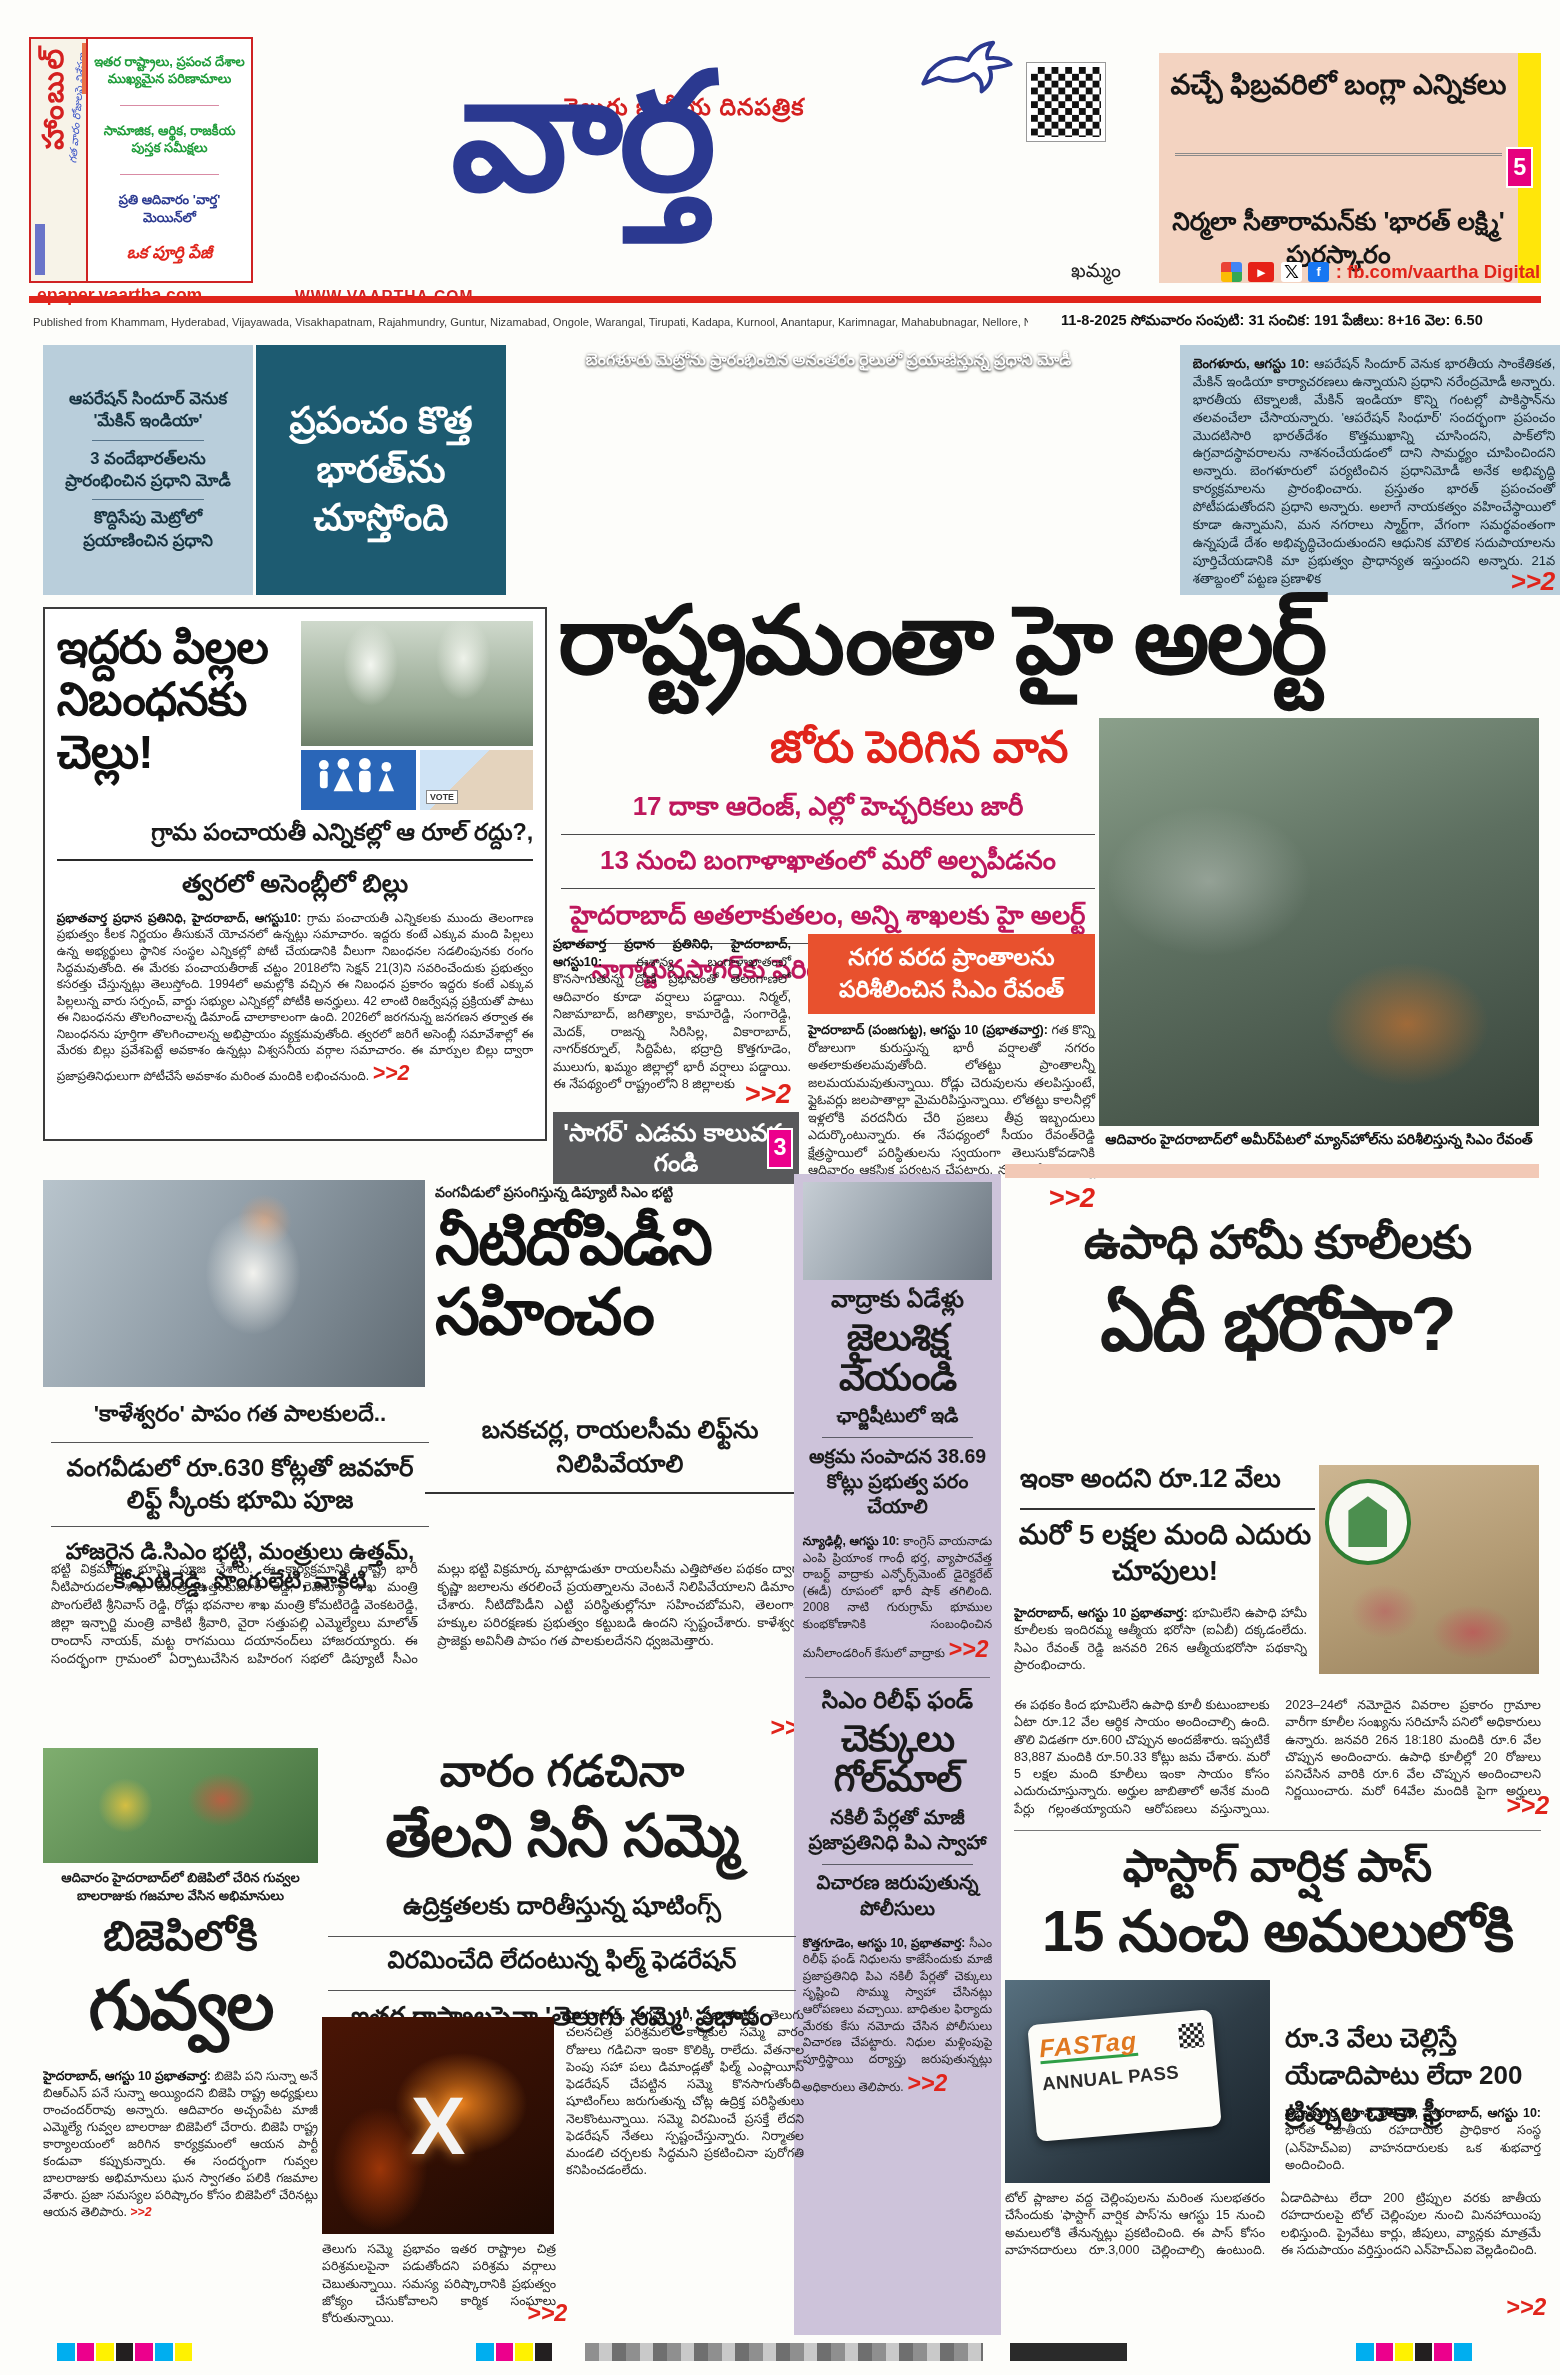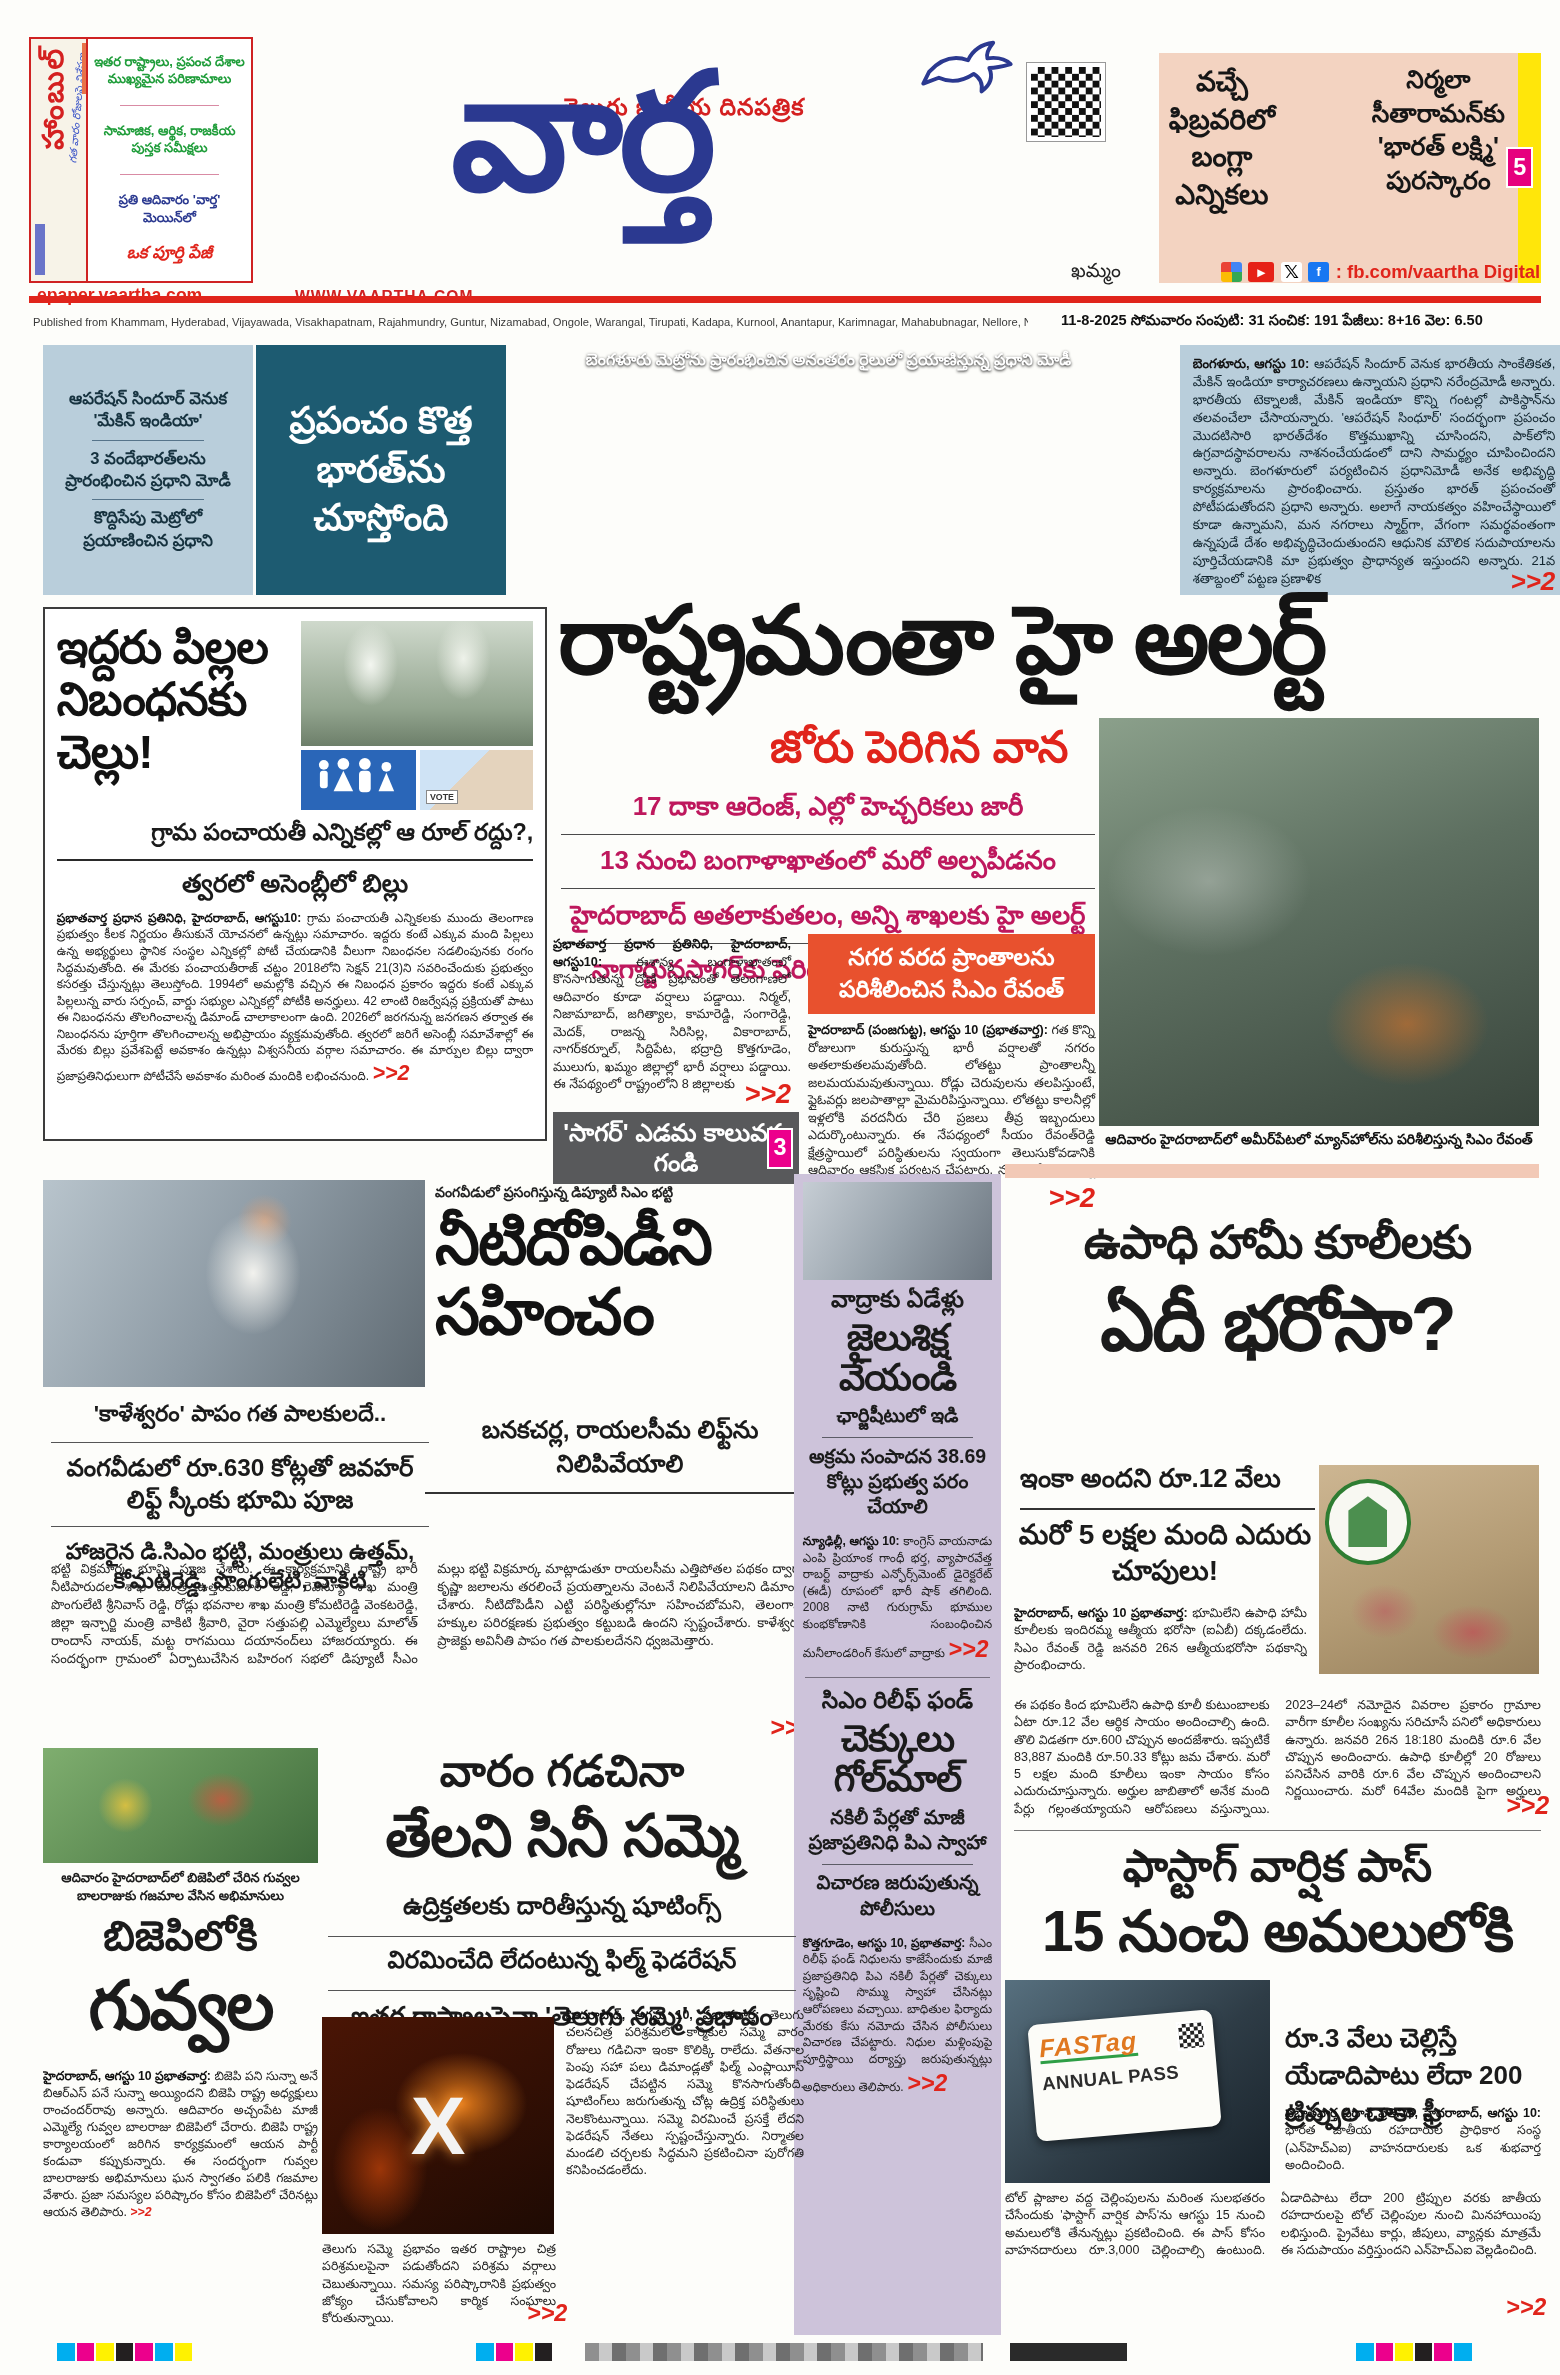--- a/index.html
+++ b/index.html
@@ -36,21 +36,21 @@
   .logo { left:451px; top:47px; color:#2b3990; font-weight:bold; font-size:164px; line-height:1.05; letter-spacing:-3.9px; }
   .dove { left:917px; top:35px; }
   .qr { left:1026px; top:62px; width:80px; height:80px; border:1px solid #999; padding:3.9px; background:#fff; }
   .qr-in { width:100%; height:100%;
     background: repeating-conic-gradient(#111 0% 25%, #fff 0% 50%); background-size:13.7px 13.7px; }
 
   .right-box { left:1159px; top:53px; width:382px; height:230px; background:#f3d3c1; }
   .rb-yellow { position:absolute; right:0; top:0; width:23.4px; height:100%; background:#ffe60a; }
   .rb-badge { position:absolute; right:7.8px; top:94px; width:27px; height:41px; background:#e6007e; color:#fff;
     font-weight:bold; font-size:23.4px; display:flex; align-items:center; justify-content:center; border:2px solid #fff; }
-  .rb-inner { position:absolute; left:9.8px; right:33px; top:9.8px; bottom:7.8px; display:flex; flex-direction:row; justify-content:space-around; text-align:center;gap:41px; }
+  .rb-inner { position:absolute; left:9.8px; right:33px; top:9.8px; bottom:7.8px; display:flex; flex-direction:column; justify-content:space-around; text-align:center;gap:41px; }
   .rb-l1 { font-size:28px; font-weight:bold; color:#161616; line-height:1.35; }
   .rb-div { border-top:3.9px double #8a8a8a; margin:2px 5.9px; }
   .rb-l2 { font-size:25px; font-weight:bold; color:#161616; line-height:1.35; }
 
   .edition { left:1071px; top:259px; font-size:19.5px; color:#222; }
   .social { left:1221px; top:261px; display:flex; align-items:center; gap:6.8px; }
   .ic { width:20.5px; height:20.5px; display:flex; align-items:center; justify-content:center; font-size:12.7px; font-weight:bold; border-radius:2.9px; }
   .ic-gn { background:conic-gradient(from 0deg,#4285f4 0 25%,#34a853 0 50%,#fbbc05 0 75%,#ea4335 0 100%); }
   .ic-yt { background:#e62117; color:#fff; width:26px; font-size:10.7px; }
   .ic-x { background:#fff; color:#000; font-size:18.5px; }

